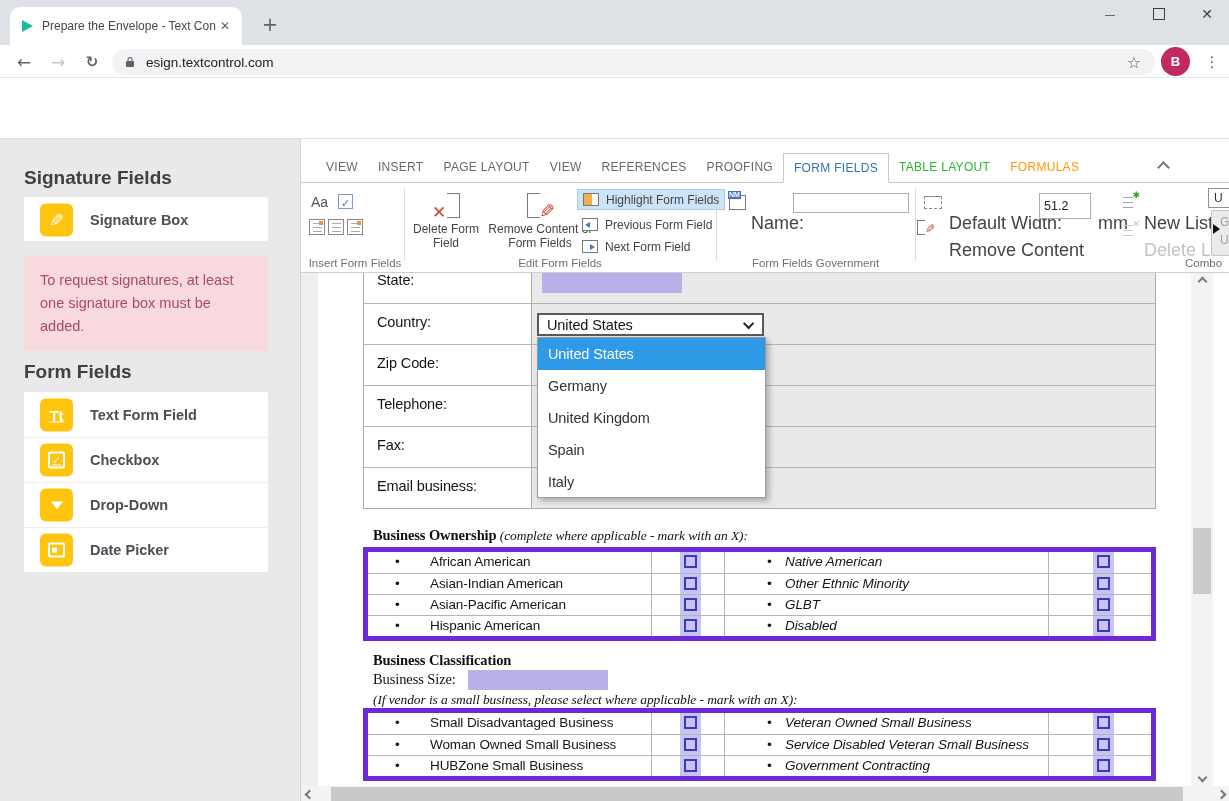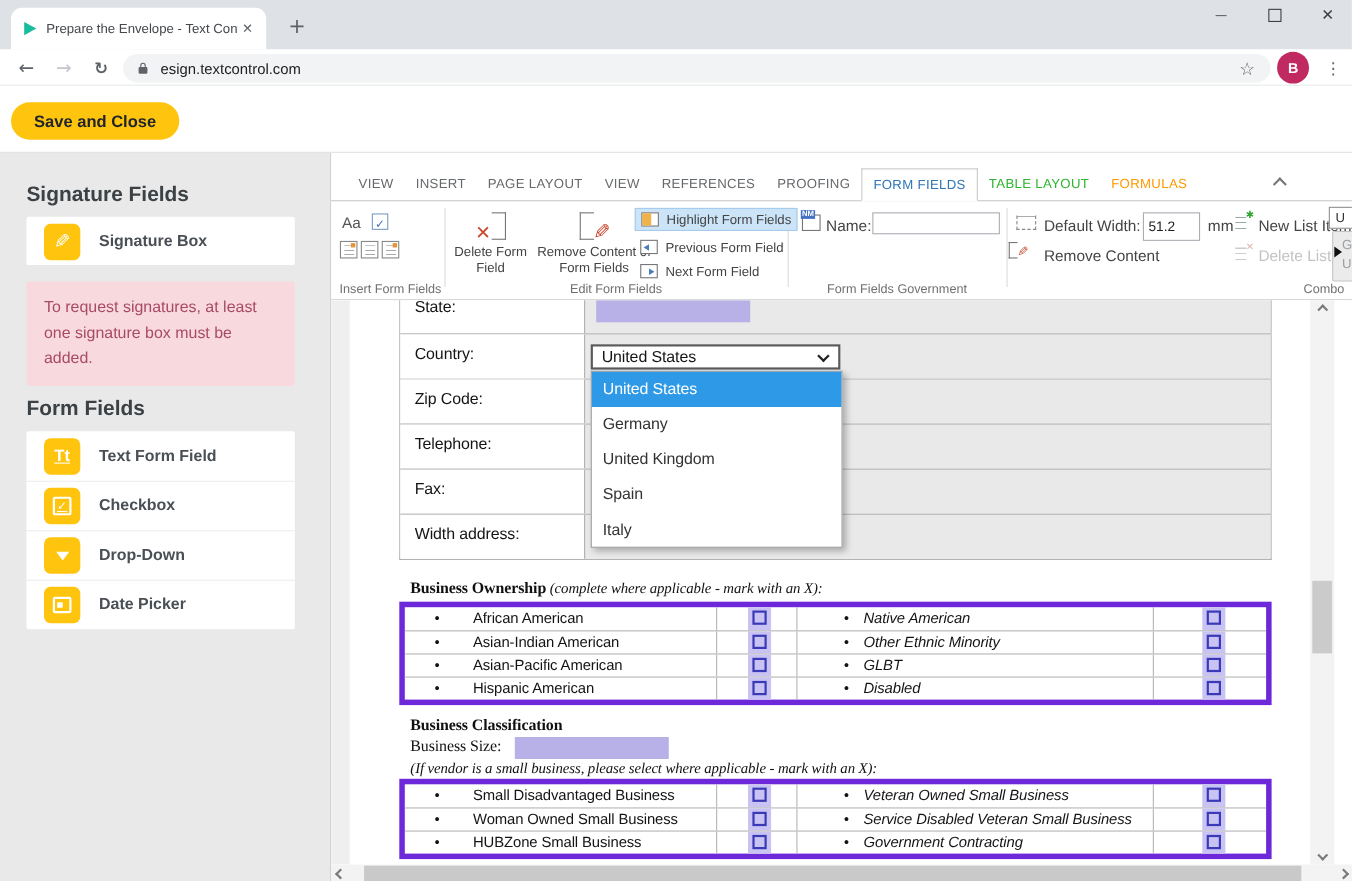--- a/index.html
+++ b/index.html
@@ -113,21 +113,21 @@
   .ffi{width:16px;height:13px;border:1px solid #777;position:relative;background:#fff;flex:none;}
   .ffi.half::before{content:"";position:absolute;left:0;top:0;bottom:0;width:8px;background:#F2B24A;}
   .ffi.prev::before{content:"";position:absolute;left:2px;top:3px;border-top:3px solid transparent;
        border-bottom:3px solid transparent;border-right:5px solid #4a7ebb;}
   .ffi.next::before{content:"";position:absolute;right:2px;top:3px;border-top:3px solid transparent;
        border-bottom:3px solid transparent;border-left:5px solid #4a7ebb;}
 
   .nmicon{position:absolute;left:428px;top:12px;width:17px;height:15px;border:1px solid #777;}
   .nmicon b{position:absolute;left:-2px;top:-5px;background:#4472c4;color:#fff;font-size:7px;
             line-height:8px;padding:0 1px;font-weight:bold;}
-  .rlbl{position:absolute;font-size:14px;color:#444;white-space:nowrap;}
+  .rlbl{position:absolute;font-size:18px;color:#444;white-space:nowrap;margin-top:16px;}
   .rinput{position:absolute;border:1px solid #abadb3;background:#fff;font-family:inherit;
           font-size:12.5px;padding:1px 4px;color:#222;}
   .dwicon{position:absolute;left:623px;top:13px;width:18px;height:13px;border:1px dashed #888;border-top:1px solid #888;}
   .nlicon{position:absolute;left:800px;top:11px;width:15px;height:15px;background:
       repeating-linear-gradient(to bottom,#9aa 0 1px,transparent 1px 5px) 0 3px/10px 12px no-repeat;}
   .nlicon::after{content:"\2731";position:absolute;right:-2px;top:-4px;color:#2ea52e;font-size:9px;}
   .dlicon{position:absolute;left:800px;top:38px;width:15px;height:15px;background:
       repeating-linear-gradient(to bottom,#ccc 0 1px,transparent 1px 5px) 0 3px/10px 12px no-repeat;}
   .dlicon::after{content:"\2715";position:absolute;right:-2px;top:-3px;color:#dfb3b3;font-size:9px;}
   .rmc2{position:absolute;left:616px;top:37px;width:16px;height:16px;}
@@ -224,23 +224,20 @@
             <path fill="#5f6368" d="M12 2a5 5 0 0 0-5 5v3H6a2 2 0 0 0-2 2v8a2 2 0 0 0 2 2h12a2 2 0 0 0 2-2v-8a2 2 0 0 0-2-2h-1V7a5 5 0 0 0-5-5zm-3 8V7a3 3 0 1 1 6 0v3H9z"></path>
           </svg>
       </span>
       <span class="url">esign.textcontrol.com</span>
       <span class="star ico"></span>
     </div>
     <div class="avatar">B</div>
     <div class="menu3 ico"></div>
   </div>
 
-  <div class="savebar">
-    <button class="savebtn">Save and Close</button>
-  </div>
 
   <div class="app">
 
     <div class="sidebar">
       <div class="sb-h h1">Signature Fields</div>
       <div class="sb-card sig-card">
         <div class="sb-row">
           <span class="sb-ico">
               <span class="pen ico"></span>
             </span>
@@ -397,21 +394,21 @@
           <div class="crow">
               <div class="lbl">Zip Code:</div>
             </div>
           <div class="crow">
               <div class="lbl">Telephone:</div>
             </div>
           <div class="crow">
               <div class="lbl">Fax:</div>
             </div>
           <div class="crow">
-              <div class="lbl">Width address:</div>
+              <div class="lbl">Email business:</div>
             </div>
         </div>
 
         <div class="dochead" style="top:254px">
           <b>Business Ownership</b><i> (complete where applicable - mark with an X):</i>
         </div>
         <div class="xtable" style="top:274px">
           <div class="xrow">
             <div class="xc l1">
                 <span class="blt"><span>African American</span></span>

